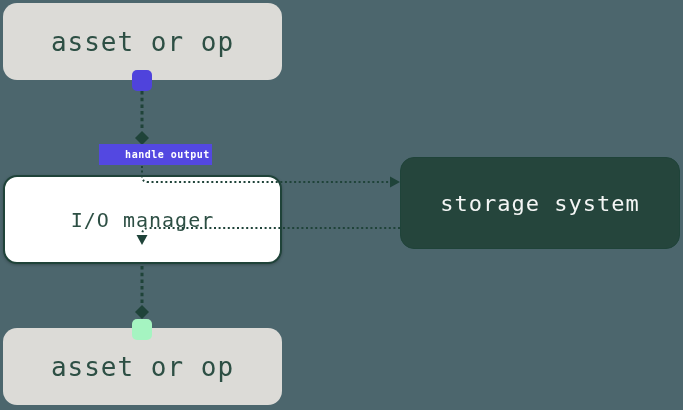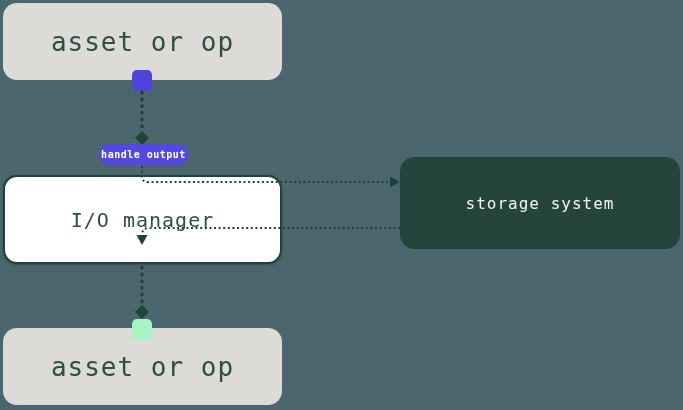--- a/index.html
+++ b/index.html
@@ -49,21 +49,21 @@
     box-shadow: 0 1px 3px rgba(0,0,0,0.25);
   }
   #storage-box {
     left: 400px;
     top: 157px;
     width: 280px;
     height: 92px;
     background: var(--storage-box-bg);
     border: 1px solid var(--io-box-border);
     color: var(--storage-box-text);
-    font-size: 16px;
+    font-size: 22px;
     letter-spacing: 1px;
     align-items: center;
   }
   #connector-layer {
     position: absolute;
     left: 0; top: 0;
     z-index: 2;
     pointer-events: none;
   }
   .conn-thin {
@@ -89,25 +89,26 @@
     border-radius: 5px;
     z-index: 3;
   }
   #output-port { left: 132px; top: 70px; background: var(--output-handle); }
   #input-port  { left: 132px; top: 319px; background: var(--input-handle); }
   .badge {
     position: absolute;
     display: flex;
     align-items: center;
     justify-content: center;
-    border-radius: 9px;
+    border-radius: 0;
     font-size: 10px;
     font-weight: bold;
     letter-spacing: 0.5px;
     z-index: 3;
+    padding-left: 24px;
   }
   #badge-handle-output {
     left: 99px; top: 144px;
     width: 89px; height: 21px;
     background: var(--output-accent);
     color: var(--badge-output-text);
   }
   #badge-load-input {
     left: 99px; top: 245px;
     width: 88px; height: 20px;

